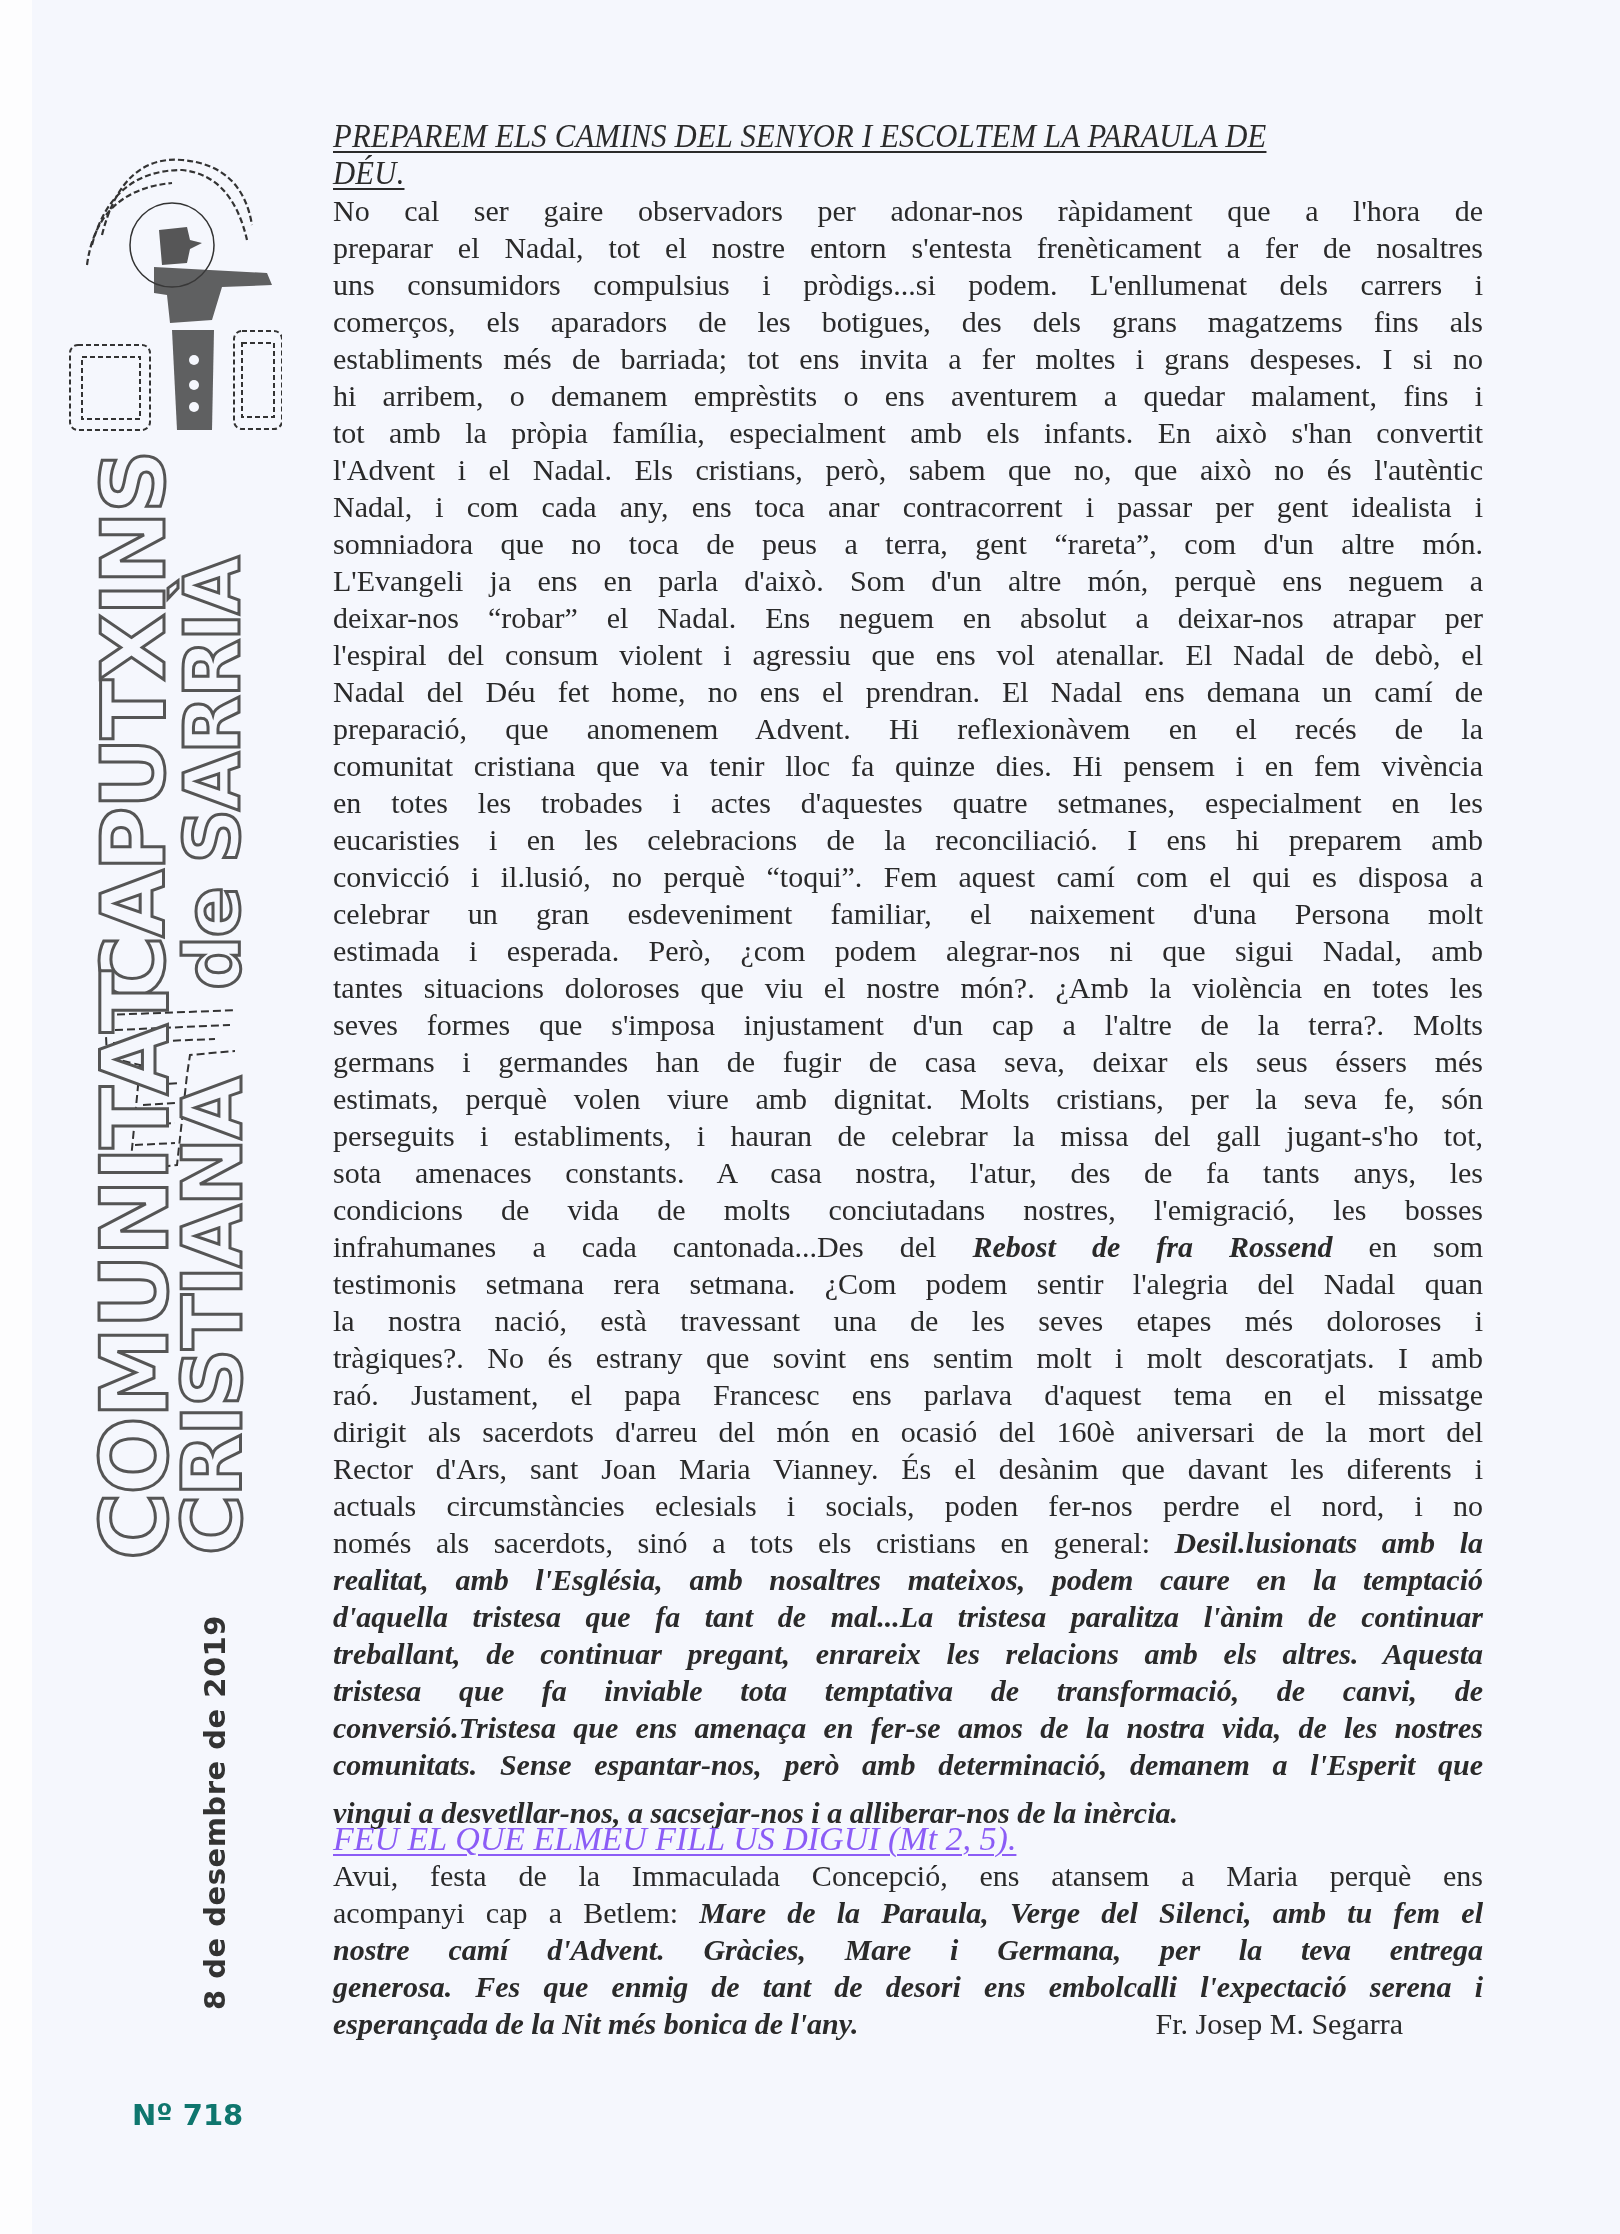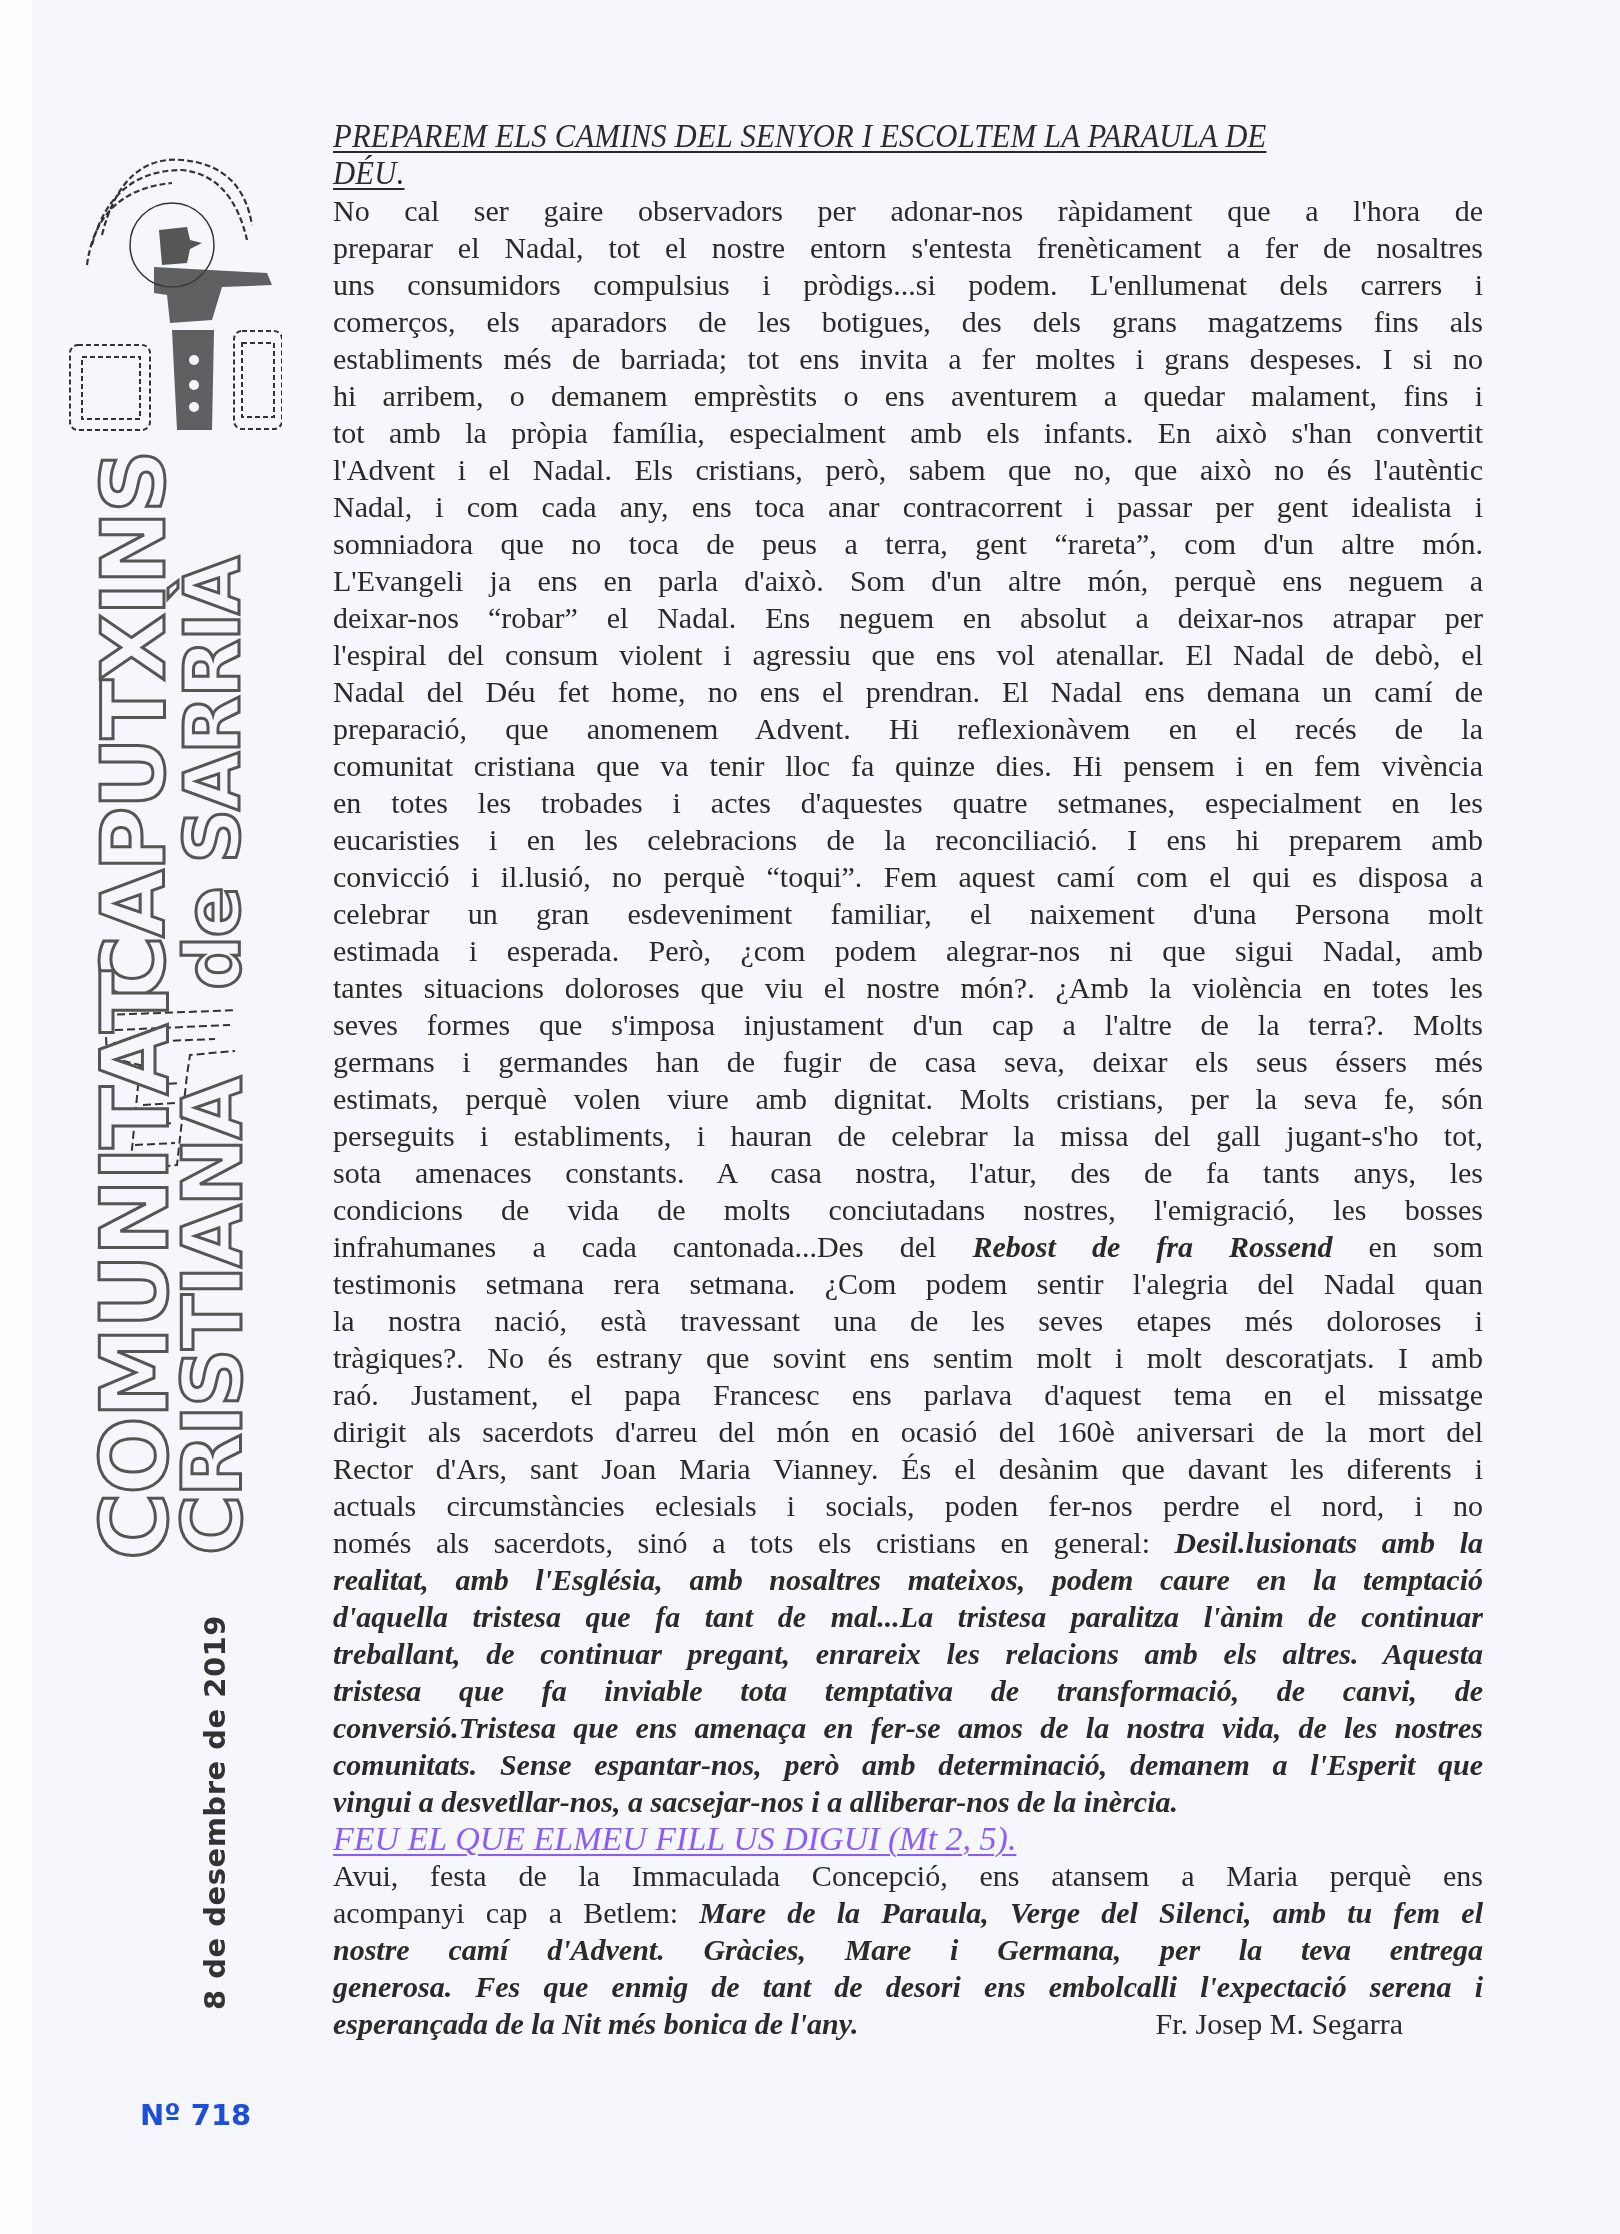--- a/index.html
+++ b/index.html
@@ -20,21 +20,21 @@
     white-space: nowrap; color: #2b2b2b;
   }
   .line {
     font-size: 30px; line-height: 37px; height: 37px;
     text-align: justify; text-align-last: justify;
     white-space: nowrap; overflow: visible;
     display: flex; justify-content: space-between;
   }
   .line.last { text-align-last: left; justify-content: flex-start; }
   .txt { display: block; width: 100%; white-space: normal; text-align: justify; text-align-last: justify; }
-  .line.last .txt { text-align-last: left; }
+  .line.last .txt { text-align-last: left; margin-top: 11px; }
   .it { font-style: italic; font-weight: bold; }
   .sig { position: absolute; right: 80px; }
   .subtitle {
     font-style: italic; text-decoration: underline; text-decoration-thickness: 2px;
     text-underline-offset: 4px; font-size: 34px; line-height: 37px; height: 37px;
     color: #8b5cf6;
   }
   
   .side { position: absolute; left: 0; top: 0; width: 300px; height: 2234px; }
   .logo-figure { position: absolute; left: 62px; top: 145px; width: 220px; height: 290px; }
@@ -49,23 +49,23 @@
   .vt3 { left: 82px; top: 1560px; font-size: 92px; }
   .vt4 { left: 165px; top: 1555px; font-size: 82px; }
   .tau { position: absolute; left: 95px; top: 995px; width: 140px; height: 180px; }
   .date {
     position: absolute; left: 198px; top: 2010px;
     transform: rotate(-90deg); transform-origin: left top;
     font-family: "DejaVu Sans", sans-serif; font-weight: bold;
     font-size: 29px; color: #333; white-space: nowrap; letter-spacing: 0.5px;
   }
   .issue {
-    position: absolute; left: 140px; top: 2098px;
+    position: absolute; left: 132px; top: 2098px;
     font-family: "DejaVu Sans", sans-serif; font-weight: bold;
-    font-size: 29px; color: #1d4ed8;
+    font-size: 29px; color: #0f766e;
   }
 </style>
 </head>
 <body>
 
 <div class="edge"></div>
 
 <aside class="side">
   <svg class="logo-figure" viewBox="0 0 220 290">
     <g fill="none" stroke="#333" stroke-width="2.2" stroke-dasharray="6 3">

